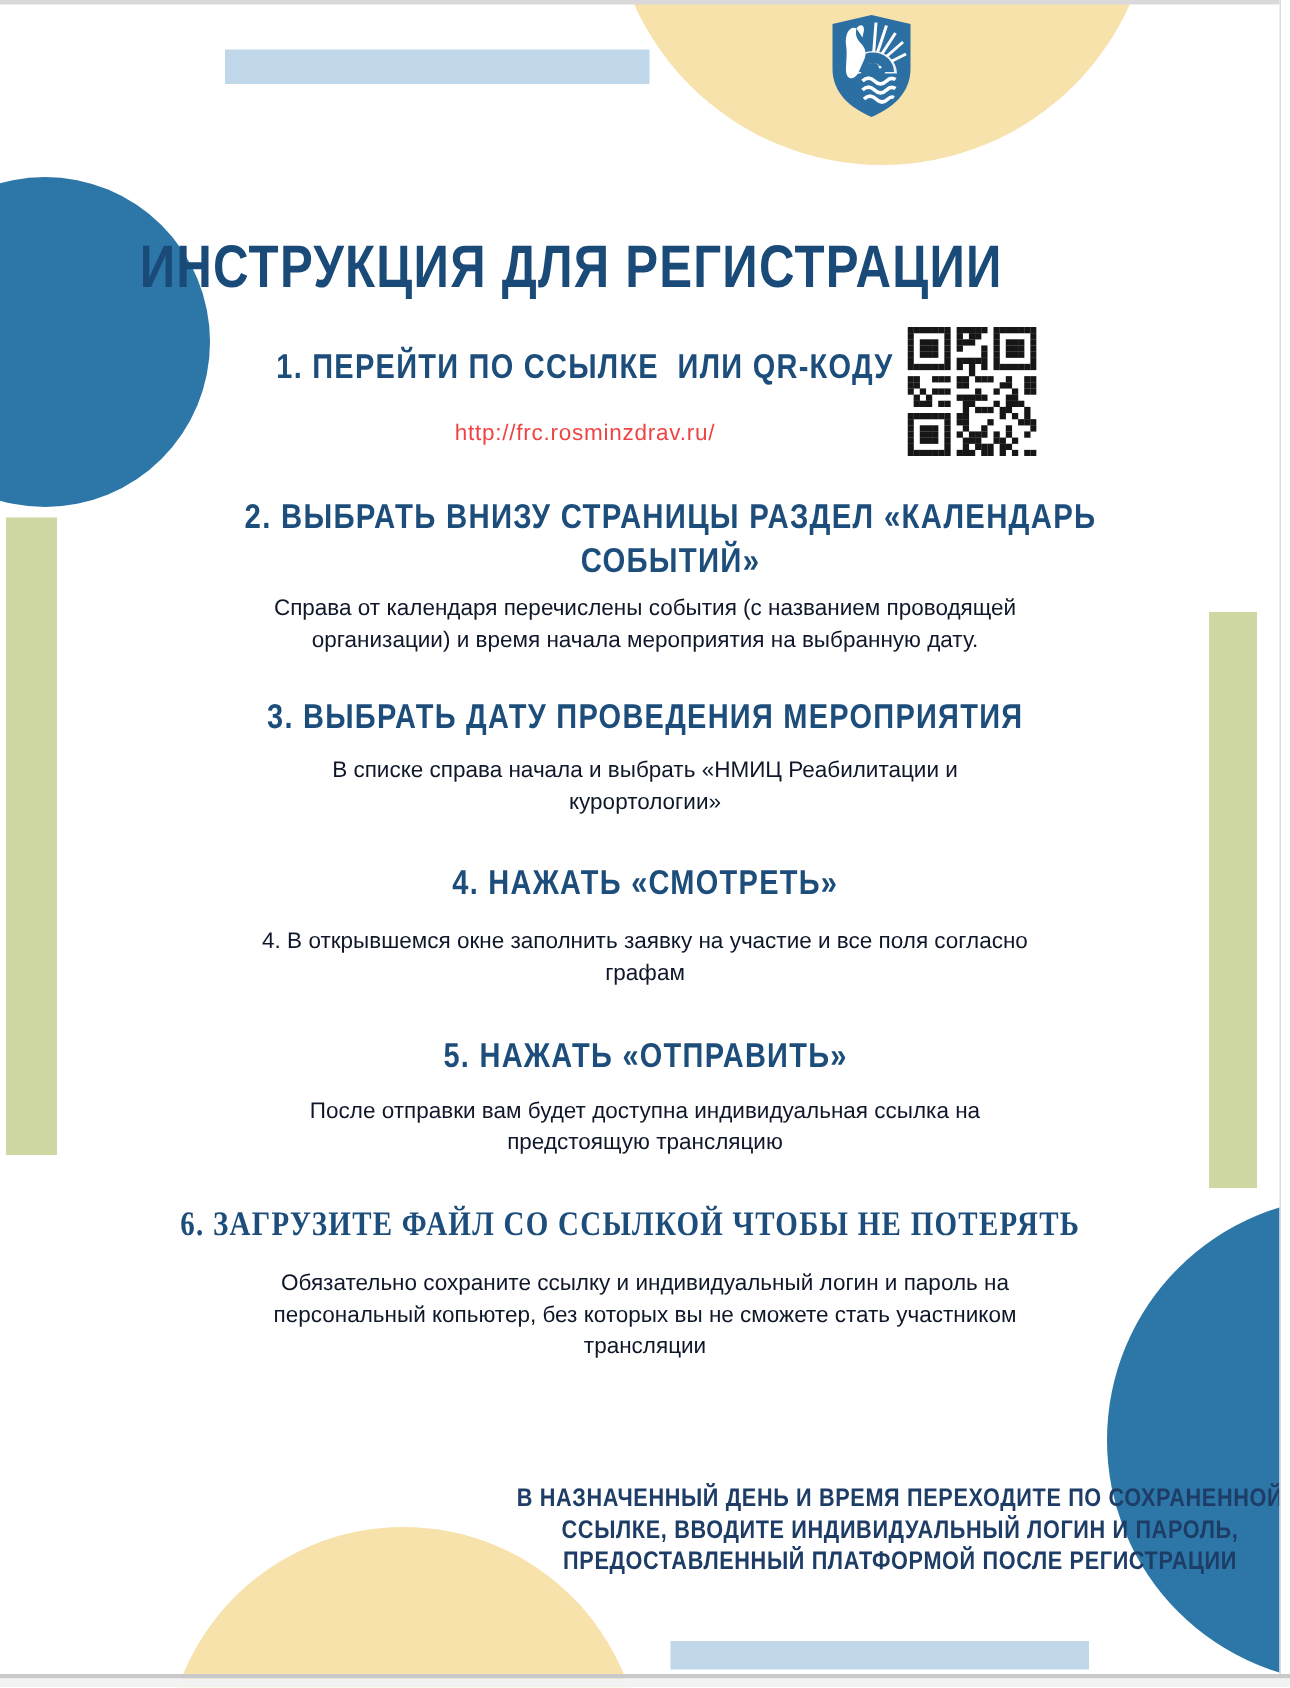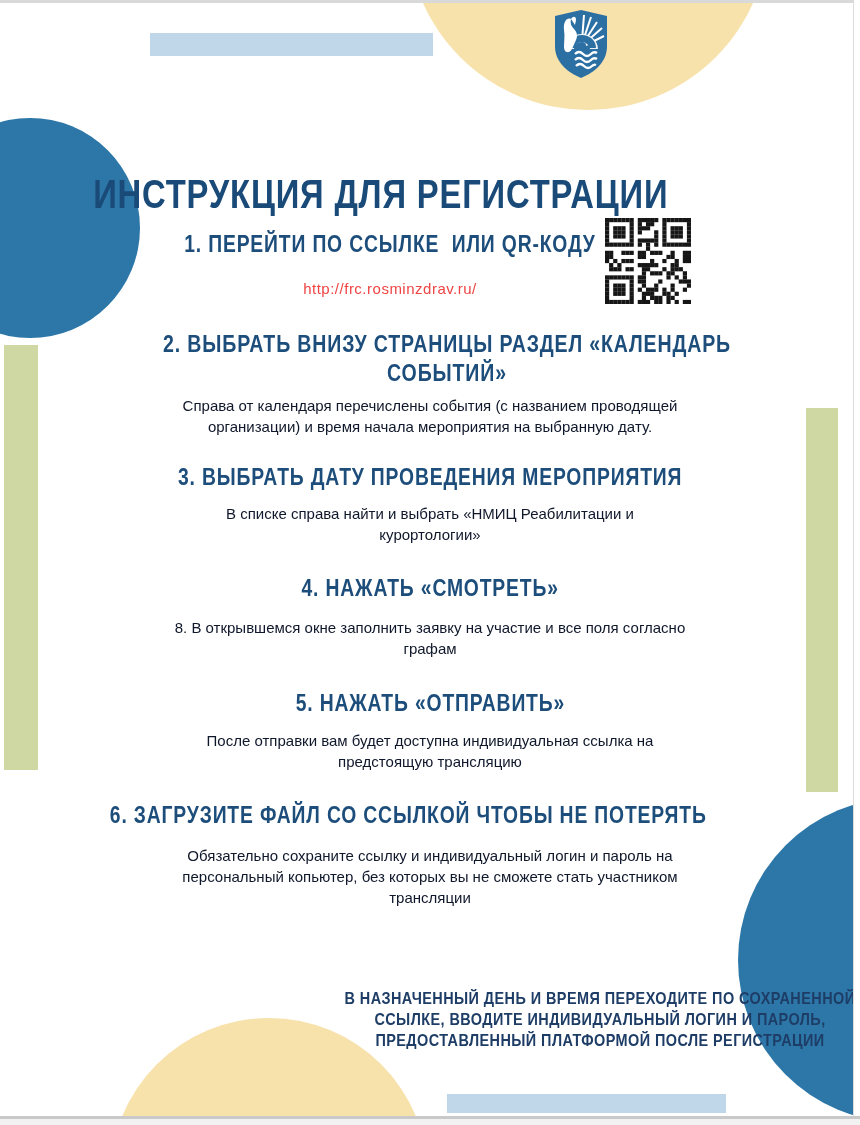--- a/index.html
+++ b/index.html
@@ -291,52 +291,52 @@
         <rect x="41.90" y="83.81" width="4.29" height="4.29"></rect>
         <rect x="50.29" y="83.81" width="4.29" height="4.29"></rect>
         <rect x="54.48" y="83.81" width="4.29" height="4.29"></rect>
         <rect x="62.86" y="83.81" width="4.29" height="4.29"></rect>
         <rect x="71.24" y="83.81" width="4.29" height="4.29"></rect>
         <rect x="79.62" y="83.81" width="4.29" height="4.29"></rect>
         <rect x="83.81" y="83.81" width="4.29" height="4.29"></rect>
       </svg>
   </div>
 
-  <div class="tblock" style="left:0;top:172px;width:761px;">
+  <div class="tblock" style="left:0;top:156px;width:761px;">
     <span class="cond title-text">ИНСТРУКЦИЯ ДЛЯ РЕГИСТРАЦИИ</span>
   </div>
 
   <div class="tblock" style="left:0;top:230px;width:780px;">
     <span class="cond h-step">1. ПЕРЕЙТИ ПО ССЫЛКЕ &nbsp;ИЛИ QR-КОДУ</span>
   </div>
   <div class="tblock" style="left:0;top:280px;width:780px;">
     <a href="#" class="link-text">http://frc.rosminzdrav.ru/</a>
   </div>
 
   <div class="tblock" style="left:17px;top:330px;width:860px;">
     <div class="condwrap step2-text h-step">2. ВЫБРАТЬ ВНИЗУ СТРАНИЦЫ РАЗДЕЛ «КАЛЕНДАРЬ СОБЫТИЙ»</div>
   </div>
   <div class="tblock note" style="left:140px;top:395px;width:580px;">Справа от календаря перечислены события (с названием проводящей организации) и время начала мероприятия на выбранную дату.</div>
 
   <div class="tblock" style="left:0;top:463px;width:860px;">
     <span class="cond h-step">3. ВЫБРАТЬ ДАТУ ПРОВЕДЕНИЯ МЕРОПРИЯТИЯ</span>
   </div>
-  <div class="tblock note" style="left:195px;top:503px;width:470px;">В списке справа найти и выбрать «НМИЦ Реабилитации и курортологии»</div>
+  <div class="tblock note" style="left:195px;top:503px;width:470px;">В списке справа начала и выбрать «НМИЦ Реабилитации и курортологии»</div>
 
   <div class="tblock" style="left:0;top:574px;width:860px;">
     <span class="cond h-step">4. НАЖАТЬ «СМОТРЕТЬ»</span>
   </div>
-  <div class="tblock note" style="left:170px;top:617px;width:520px;">8. В открывшемся окне заполнить заявку на участие и все поля согласно графам</div>
+  <div class="tblock note" style="left:170px;top:617px;width:520px;">4. В открывшемся окне заполнить заявку на участие и все поля согласно графам</div>
 
   <div class="tblock" style="left:0;top:689px;width:860px;">
     <span class="cond h-step">5. НАЖАТЬ «ОТПРАВИТЬ»</span>
   </div>
   <div class="tblock note" style="left:170px;top:730px;width:520px;">После отправки вам будет доступна индивидуальная ссылка на предстоящую трансляцию</div>
 
-  <div class="tblock" style="left:0;top:801px;width:816px;">
+  <div class="tblock" style="left:12px;top:801px;width:816px;font-family:Liberation Serif, serif;">
     <span class="cond h-step">6. ЗАГРУЗИТЕ ФАЙЛ СО ССЫЛКОЙ ЧТОБЫ НЕ ПОТЕРЯТЬ</span>
   </div>
   <div class="tblock note" style="left:150px;top:845px;width:560px;">Обязательно сохраните ссылку и индивидуальный логин и пароль на персональный копьютер, без которых вы не сможете стать участником трансляции</div>
 
 
   <div class="tblock" style="left:340px;top:988px;width:520px;">
     <div class="condwrap footer-text">В НАЗНАЧЕННЫЙ ДЕНЬ И ВРЕМЯ ПЕРЕХОДИТЕ ПО СОХРАНЕННОЙ ССЫЛКЕ, ВВОДИТЕ ИНДИВИДУАЛЬНЫЙ ЛОГИН И ПАРОЛЬ, ПРЕДОСТАВЛЕННЫЙ ПЛАТФОРМОЙ ПОСЛЕ РЕГИСТРАЦИИ</div>
   </div>
 
   <div class="edge" style="left:0;top:0;width:860px;height:3px;background:#d9d9d9;"></div>

